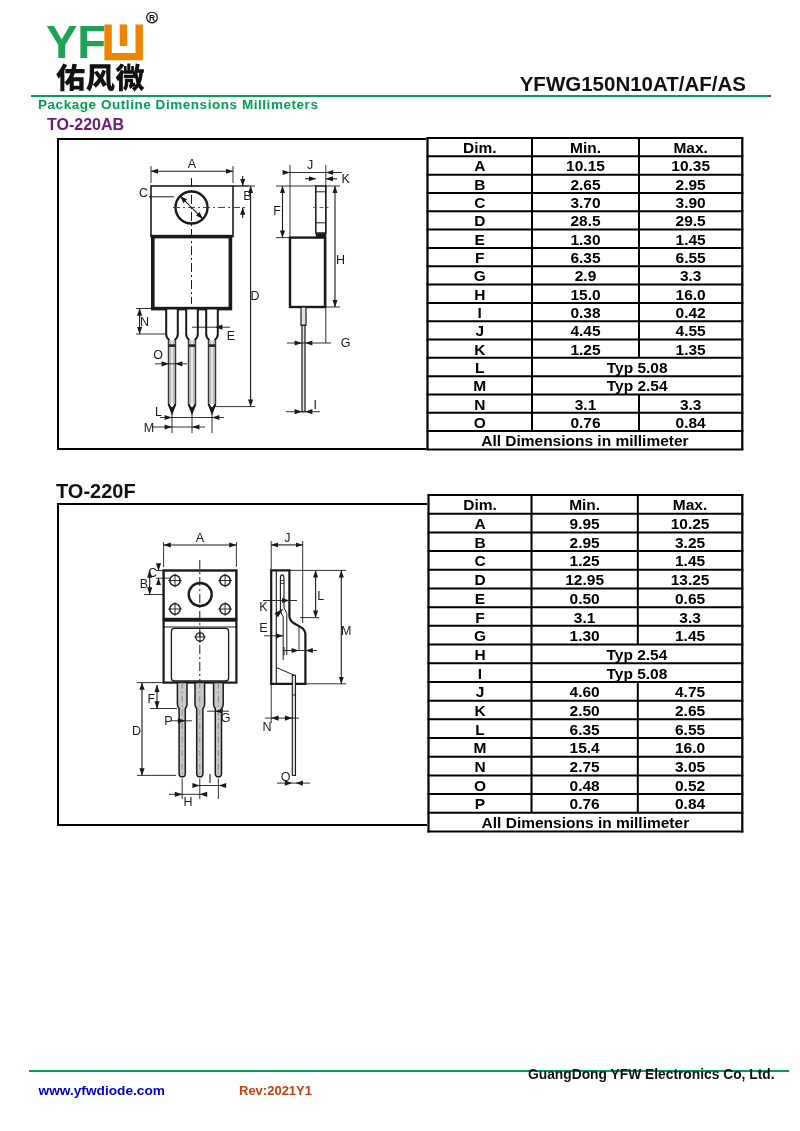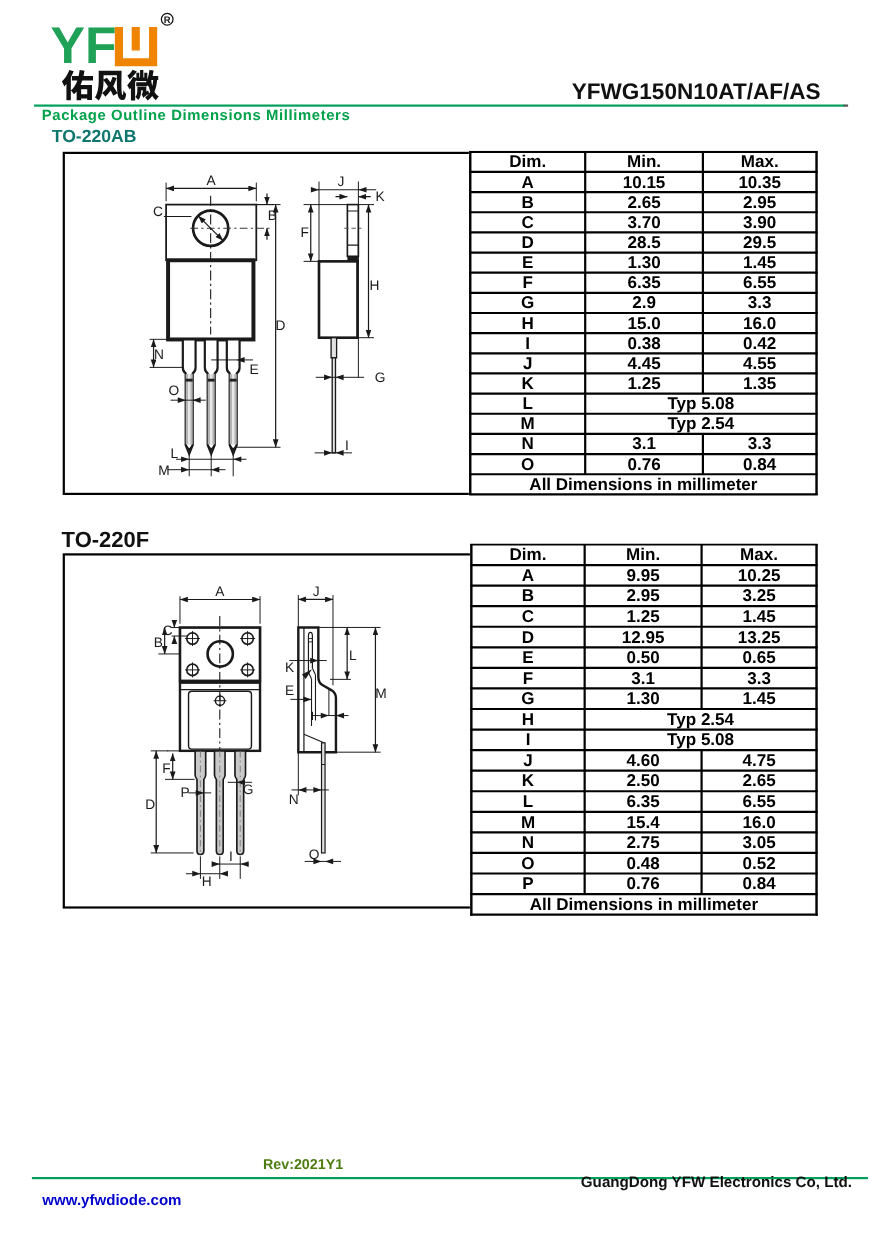--- a/index.html
+++ b/index.html
@@ -19,21 +19,21 @@
 <path d="M570 639C553 583 530 526 503 471C467 520 430 567 396 610L289 554V556V689H704C702 166 708 -85 878 -85C953 -85 980 -26 992 103C966 129 930 181 907 218C905 142 898 70 889 70C840 70 842 308 850 829H138V556C138 393 130 155 21 -2C53 -19 118 -72 143 -101C189 -36 221 46 243 133C278 272 288 423 289 536C334 475 383 407 428 339C374 257 310 185 243 133C275 107 322 56 346 22C406 74 460 137 509 210C544 151 572 96 591 50L723 125C694 189 646 267 591 348C632 427 668 514 697 603Z"></path>
 </g>
 <g fill="#111" transform="translate(70.4,80.5) scale(0.0292,-0.0292)">
 <path d="M177 856C144 795 75 716 13 669C35 642 68 587 84 557C163 619 249 716 307 807ZM190 639C147 543 76 444 8 380C31 349 70 277 83 246C97 260 110 275 124 291V-96H255V480C269 504 282 527 294 551V508H612C606 495 599 482 591 470H289V349H627V387C642 367 656 347 663 333L680 357C692 293 706 232 725 177C714 157 702 138 689 120C680 145 670 185 664 215L603 183V328H322V215C322 151 317 71 262 10C285 -7 334 -59 351 -85C426 -5 443 120 443 213V220H492V172C492 131 475 109 458 98C475 71 498 14 505 -17C521 3 547 28 679 107C648 67 610 34 565 6C589 -18 629 -73 642 -99C700 -60 747 -13 786 42C817 -11 855 -55 902 -90C921 -54 964 0 993 25C936 60 891 110 857 172C900 276 926 398 941 541H974V662H799C812 718 822 775 830 833L699 854C687 747 667 643 634 557V769H540V621H511V855H408V621H384V769H294V602ZM765 541H817C811 473 802 411 789 353C775 405 765 461 757 518Z"></path>
 </g>
 </svg>
 <div class="abs" style="right:54px;top:71.5px;font-size:20.5px;font-weight:bold;color:#111;text-align:center;">YFWG150N10AT/AF/AS</div>
 <div class="abs" style="left:31px;top:94.5px;width:737px;height:2.4px;background:#00a05a;"></div>
 <div class="abs" style="left:767px;top:94.5px;width:4px;height:2.4px;background:#555;"></div>
 <div class="abs" style="left:38px;top:98.4px;font-size:13.5px;letter-spacing:0.55px;line-height:1;font-weight:bold;color:#00a14b;">Package Outline Dimensions Millimeters</div>
-<div class="abs" style="left:47px;top:117px;font-size:16px;line-height:1;font-weight:bold;color:#0f766e;">TO-220AB</div>
+<div class="abs" style="left:47px;top:117px;font-size:16px;line-height:1;font-weight:bold;color:#701a75;">TO-220AB</div>
 <div class="abs" style="left:57px;top:138px;width:685px;height:311.5px;border:2px solid #000;box-sizing:border-box;"></div>
 <svg style="position:absolute;left:57px;top:138px;" width="370" height="311" viewBox="0 0 370 311" font-family="'Liberation Sans',sans-serif">
     <defs>
 <marker id="ar" orient="auto-start-reverse" markerWidth="9" markerHeight="7" refX="7.2" refY="2.6" markerUnits="userSpaceOnUse">
 <path d="M0,0 L7.4,2.6 L0,5.2 Z" fill="#1a1a1a"></path>
       </marker>
 </defs>
     <rect x="94" y="48" width="82" height="50.6" fill="#fff" stroke="#1a1a1a" stroke-width="1.6"></rect>
     <circle cx="134.5" cy="69.5" r="16" fill="#fff" stroke="#1a1a1a" stroke-width="2.4"></circle>
     <rect x="95.8" y="98.6" width="77.6" height="72" fill="#fff" stroke="#1a1a1a" stroke-width="3.6"></rect>
@@ -391,14 +391,14 @@
     <text x="53.0" y="291.26" text-anchor="middle" dominant-baseline="central">O</text>
     <text x="157.65" y="291.26" text-anchor="middle" dominant-baseline="central">0.48</text>
     <text x="263.05" y="291.26" text-anchor="middle" dominant-baseline="central">0.52</text>
     <text x="53.0" y="309.95" text-anchor="middle" dominant-baseline="central">P</text>
     <text x="157.65" y="309.95" text-anchor="middle" dominant-baseline="central">0.76</text>
     <text x="263.05" y="309.95" text-anchor="middle" dominant-baseline="central">0.84</text>
     <text x="158.4" y="328.64" text-anchor="middle" dominant-baseline="central">All Dimensions in millimeter</text>
   </svg>
 <div class="abs" style="left:29px;top:1069.5px;width:760px;height:2.4px;background:#00a05a;"></div>
 <div class="abs" style="left:38.5px;top:1083.5px;font-size:13.7px;line-height:1;font-weight:bold;color:#0000cc;">www.yfwdiode.com</div>
-<div class="abs" style="left:239px;top:1052px;font-size:13px;line-height:1;font-weight:bold;color:#4d7c0f;">Rev:2021Y1</div>
+<div class="abs" style="left:239px;top:1084px;font-size:13px;line-height:1;font-weight:bold;color:#c2410c;">Rev:2021Y1</div>
 <div class="abs" style="left:400px;top:1144px;font-size:13px;line-height:1;font-weight:bold;color:#111;">5 / 6</div>
 <div class="abs" style="left:528px;top:1068px;font-size:13.8px;line-height:1;font-weight:bold;color:#111;">GuangDong YFW Electronics Co, Ltd.</div>
 </body></html>

